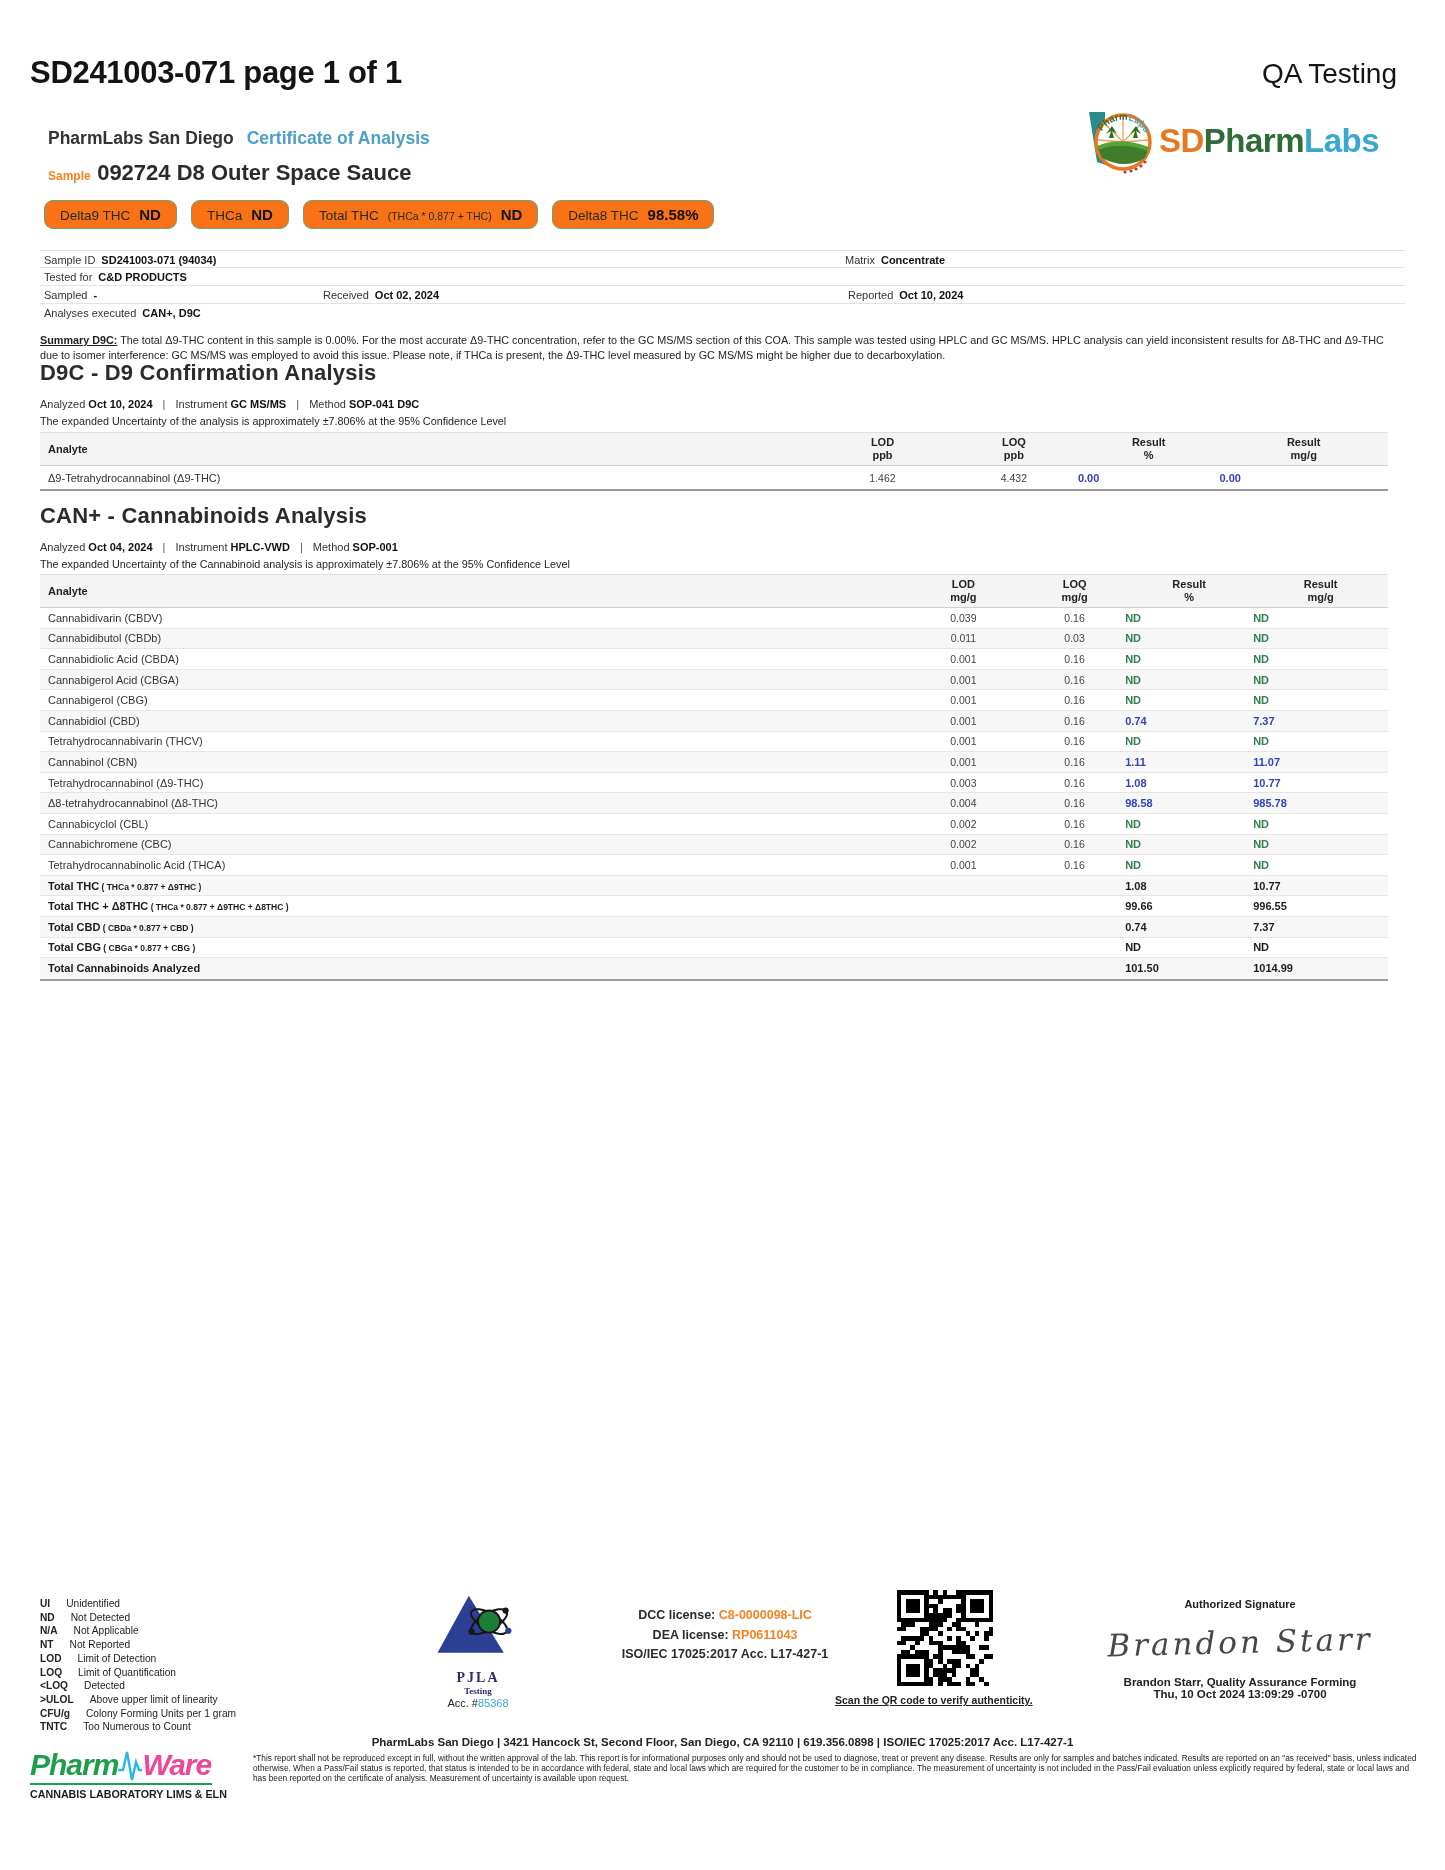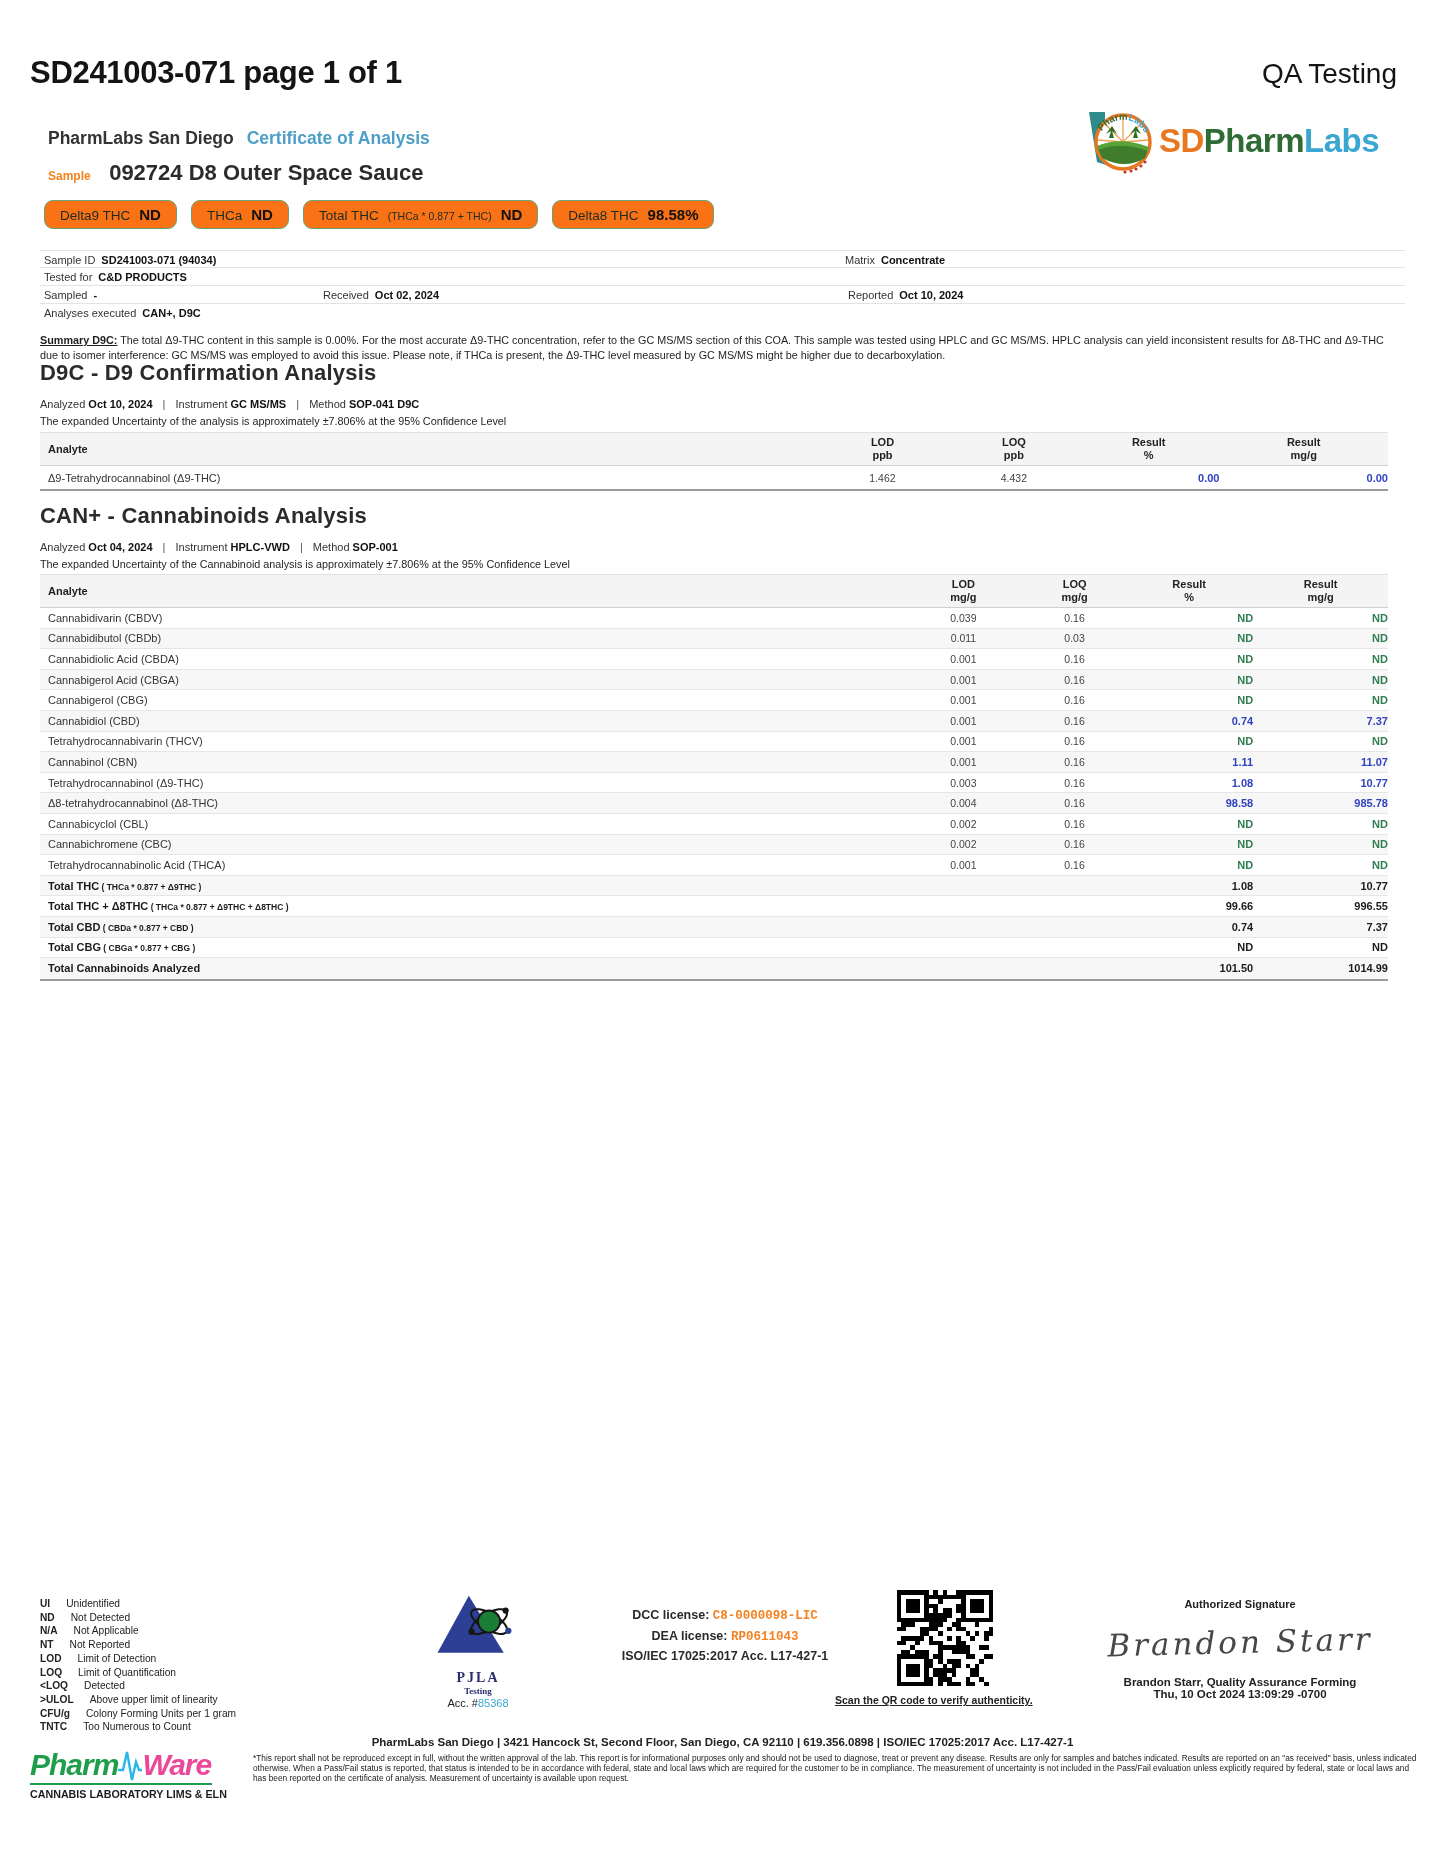--- a/index.html
+++ b/index.html
@@ -6,21 +6,21 @@
   body { background:#e8e8e8; font-family:"Liberation Sans", sans-serif; }
   #page { position:relative; width:1445px; height:1870px; background:#ffffff; margin:0 auto; overflow:hidden; color:#222; }
 
   
   .page-title { position:absolute; left:30px; top:55px; font-size:31px; font-weight:700; color:#141414; letter-spacing:-0.3px; }
   .qa-label  { position:absolute; right:48px; top:58px; font-size:28px; font-weight:500; color:#141414; }
   .brand-row { position:absolute; left:48px; top:128px; font-size:17.5px; }
   .brand-row .lab  { font-weight:700; color:#333; }
   .brand-row .doc  { font-weight:600; color:#4d9fc7; margin-left:8px; }
   .sample-row { position:absolute; left:48px; top:160px; }
-  .sample-row .sample-lbl { font-size:12px; font-weight:700; color:#f58220; margin-right:14px; }
+  .sample-row .sample-lbl { font-size:12px; font-weight:700; color:#f58220; margin-right:2px; }
   .sample-row .sample-name { font-size:22px; font-weight:700; color:#2b2b2b; }
 
   .logo-block { position:absolute; left:1075px; top:100px; display:flex; align-items:center; }
   .logo-word { font-size:33px; font-weight:700; letter-spacing:-0.5px; margin-left:2px; }
   .logo-word .sd { color:#e87722; }
   .logo-word .ph { color:#2f6b35; }
   .logo-word .lb { color:#3aa7d0; }
 
   
   .pills { position:absolute; left:44px; top:200px; display:flex; gap:14px; }
@@ -56,21 +56,21 @@
   .table { position:absolute; left:40px; width:1348px; border-bottom:2px solid #9b9b9b; }
   .thead { display:flex; align-items:center; height:34px; background:#f4f4f4; border-top:1px solid #e0e0e0; border-bottom:1px solid #cfcfcf; font-size:11px; font-weight:700; color:#222; }
   .th { text-align:center; }
   .thl { display:block; line-height:13px; }
   .th.c-analyte { text-align:left; padding-left:8px; }
   .trow { display:flex; align-items:center; border-bottom:1px solid #e6e6e6; font-size:11px; color:#333; }
   .trow:nth-child(even) { background:#f7f7f7; }
   .trow:last-child { border-bottom:none; }
   .cell.c-analyte { padding-left:8px; }
   .num-c { text-align:center; color:#444; font-size:10.5px; }
-  .res { text-align:right; font-weight:700; }
+  .res { text-align:left; font-weight:700; }
   .res.nd   { color:#2f7d51; }
   .res.blue { color:#3042c0; }
   .res.black{ color:#1c1c1c; }
   .t-label { font-weight:700; color:#1c1c1c; }
   .t-formula { font-size:8.5px; font-weight:700; color:#1c1c1c; }
 
   #d9c-table { top:432px; }
   #d9c-table .trow { height:23px; }
   #d9c-table .c-analyte { width:57.5%; }
   #d9c-table .c-lod { width:10%; }
@@ -90,21 +90,21 @@
   .legend { position:absolute; left:40px; top:1597px; font-size:10.2px; line-height:13.7px; color:#222; }
   .legend b { margin-right:16px; }
 
   .pjla { position:absolute; left:418px; top:1592px; width:120px; text-align:center; }
   .pjla-name { font-family:"Liberation Serif", serif; font-weight:700; font-size:14px; color:#2d2d6b; letter-spacing:2px; margin-top:2px; }
   .pjla-sub  { font-family:"Liberation Serif", serif; font-weight:700; font-size:9px; color:#2d2d6b; }
   .pjla-acc  { font-size:11px; color:#222; margin-top:1px; }
   .pjla-acc b { color:#3aa7d0; font-weight:400; }
 
   .licenses { position:absolute; left:560px; top:1606px; width:330px; text-align:center; font-size:12.5px; font-weight:600; color:#2b2b2b; line-height:19.5px; }
-  .licenses .orange { color:#f58220;font-family:Liberation Mono, monospace; }
+  .licenses .orange { color:#f58220; }
 
   .qr-block { position:absolute; left:835px; top:1590px; width:220px; text-align:left;text-decoration:underline; }
   .qr { display:grid; grid-template-columns:repeat(21,4.6px); grid-auto-rows:4.6px; width:96.6px; margin:0 auto; }
   .qm { background:#000; }
   .qr-caption { margin-top:8px; font-size:10.5px; font-weight:700; color:#222; }
 
   .signature { position:absolute; left:1075px; top:1598px; width:330px; text-align:center; }
   .sig-title { font-size:11px; font-weight:700; color:#222; }
   .sig-script { margin-top:14px; font-family:"DejaVu Serif", serif; font-style:italic; font-size:31px; color:#474747; letter-spacing:3px; transform:rotate(-1.5deg); }
   .sig-name { margin-top:16px; font-size:11.5px; font-weight:700; color:#222; }

